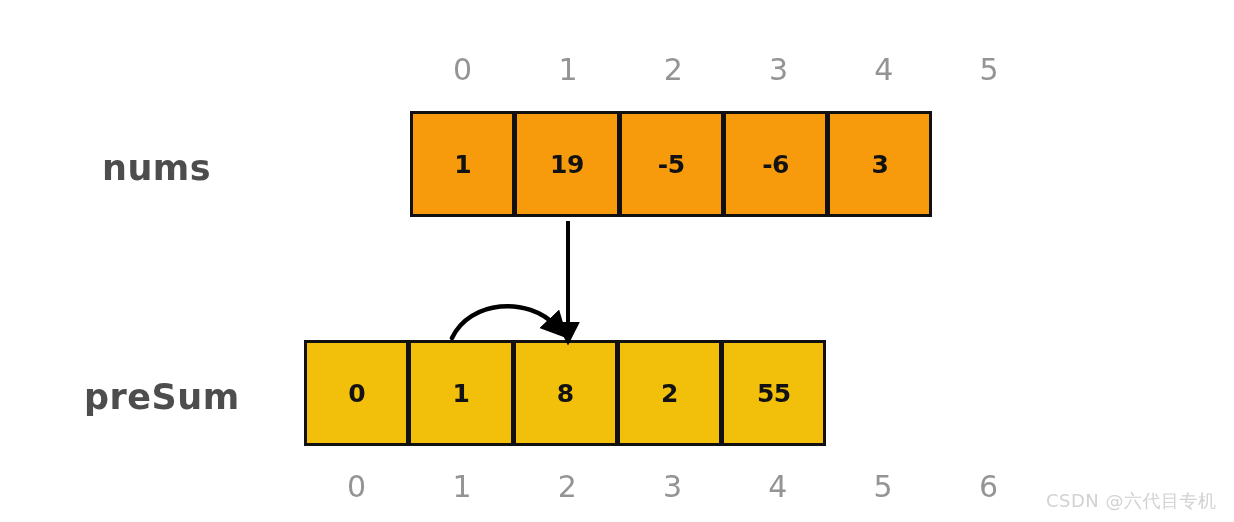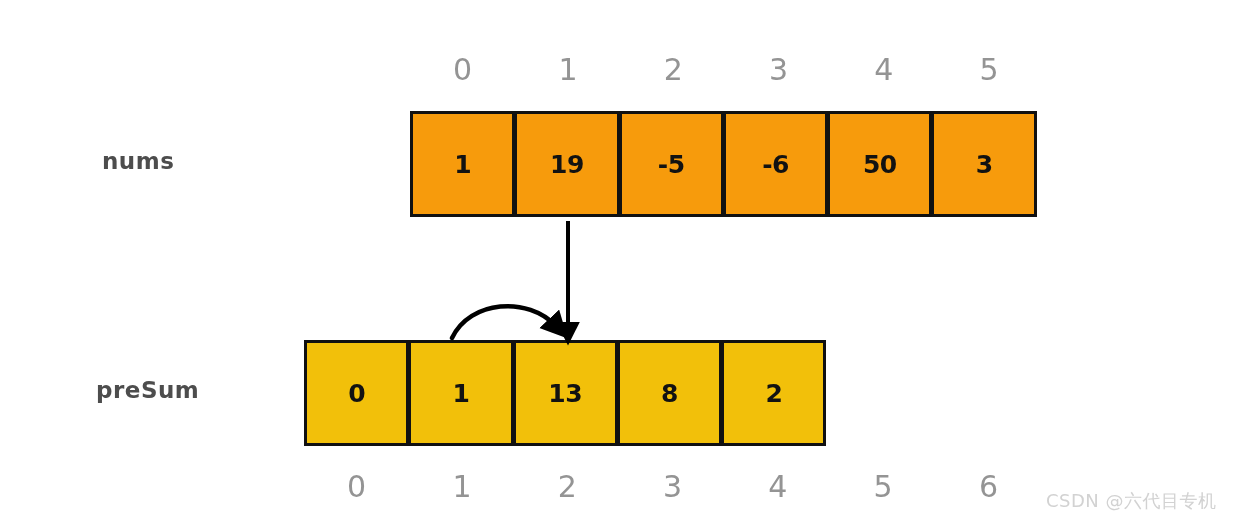--- a/index.html
+++ b/index.html
@@ -85,32 +85,32 @@
     width: 738px;
   }
   #presum-row .array-cell {
     background: #F2C00A;
   }
 
   
   .row-label {
     position: absolute;
     font-family: "DejaVu Sans", sans-serif;
-    font-size: 23px;
+    font-size: 35px;
     font-weight: bold;
     color: #4d4d4d;
     letter-spacing: 0.5px;
     white-space: nowrap;
   }
   #nums-label {
     left: 102px;
     top: 148px;
   }
   #presum-label {
-    left: 96px;
+    left: 84px;
     top: 377px;
   }
 
   
   .arrows-layer {
     position: absolute;
     left: 0;
     top: 0;
     width: 1234px;
     height: 522px;
@@ -141,32 +141,31 @@
     <div class="index-cell">3</div>
     <div class="index-cell">4</div>
     <div class="index-cell">5</div>
   </div>
 
   <div class="array-row" id="nums-row">
     <div class="array-cell">1</div>
     <div class="array-cell">19</div>
     <div class="array-cell">-5</div>
     <div class="array-cell">-6</div>
-    <div class="array-cell">50</div>
     <div class="array-cell">3</div>
   </div>
 
   <div class="row-label" id="nums-label">nums</div>
 
   <div class="array-row" id="presum-row">
     <div class="array-cell">0</div>
     <div class="array-cell">1</div>
-    <div class="array-cell">13</div>
     <div class="array-cell">8</div>
     <div class="array-cell">2</div>
+    <div class="array-cell">55</div>
   </div>
 
   <div class="row-label" id="presum-label">preSum</div>
 
   <div class="index-row" id="presum-index-row">
     <div class="index-cell">0</div>
     <div class="index-cell">1</div>
     <div class="index-cell">2</div>
     <div class="index-cell">3</div>
     <div class="index-cell">4</div>

